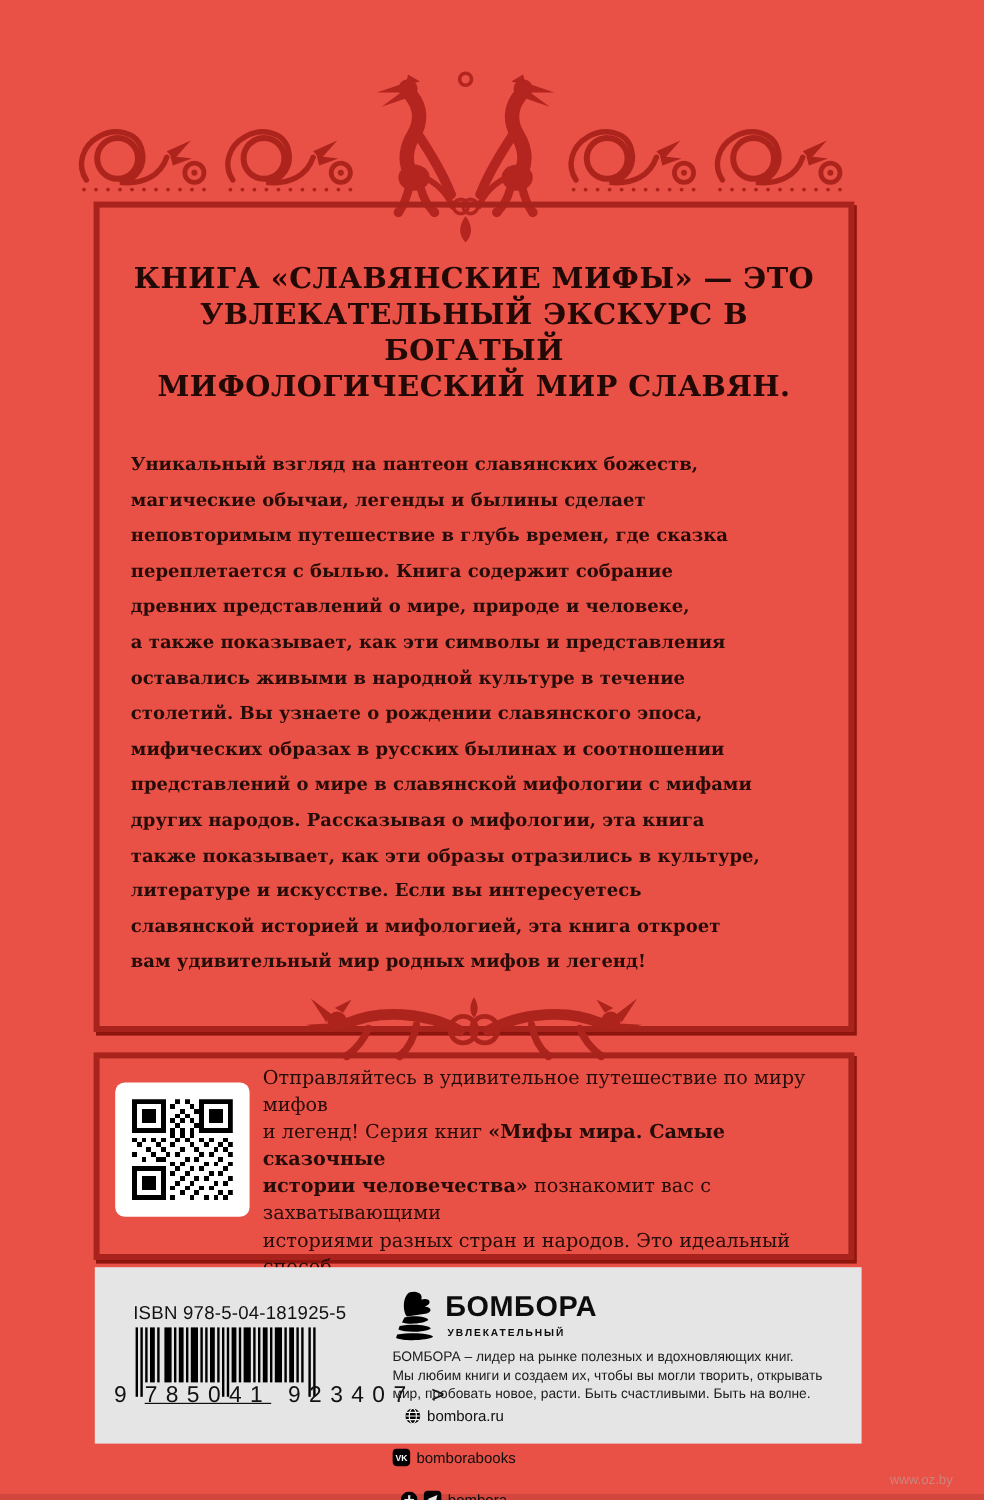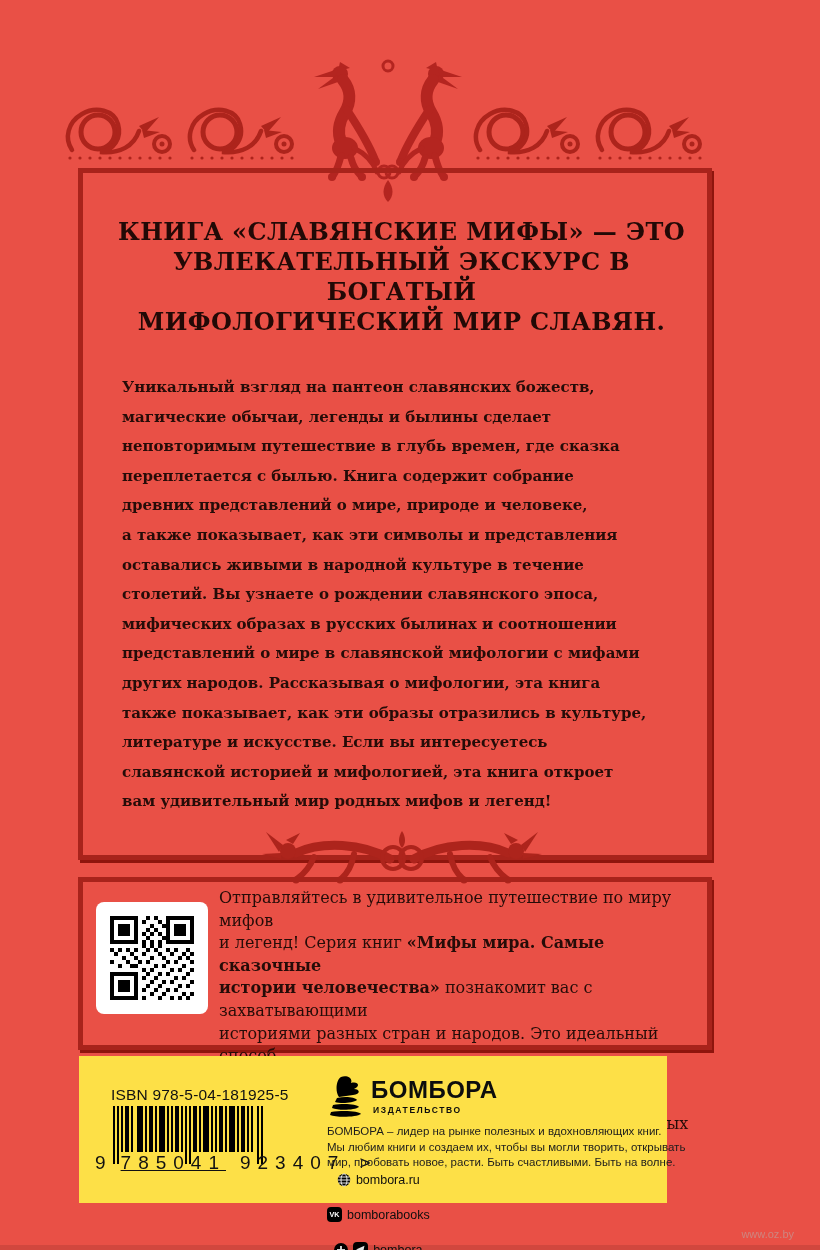--- a/index.html
+++ b/index.html
@@ -13,21 +13,21 @@
   
   .ornament-top{position:absolute; left:62px; top:56px; width:652px; height:148px;}
   .ornament-bottom{display:block; margin:10px auto 0 auto; width:300px; height:58px;}
   
   .frame{
     position:absolute; box-sizing:border-box;
     border:5px solid #a8231b;
     box-shadow:2px 3px 0 #8e150d;
     background:transparent;
   }
-  .box-annotation{left:78px; top:168px; width:634px; height:692px;padding-left:13px;}
+  .box-annotation{left:78px; top:168px; width:634px; height:692px;}
   .annotation-title{
     margin:44px 20px 0 20px; text-align:center; white-space:pre-line;
     font-weight:bold; font-size:24px; line-height:30px; letter-spacing:0.4px;
     color:#220906;
   }
   .annotation-body{
     margin:36px 26px 0 26px; text-align:left; white-space:pre-line;
     font-weight:600; font-size:15px; line-height:29.6px; color:#260c08;
   }
   
@@ -39,22 +39,22 @@
   }
   .qr-box svg{position:absolute; left:14px; top:14px;}
   .series-text{
     position:absolute; left:136px; top:5px; right:12px;
     white-space:pre-line; font-size:16px; line-height:22.6px; font-weight:500;
     color:#260c08; text-align:left;
   }
   .series-text .b{font-weight:bold;}
   
   .white-panel{
-    position:absolute; left:79px; top:1056px; width:588px; height:147px;
-    background:#fde047; font-family:"Liberation Sans", sans-serif; color:#161616;
+    position:absolute; left:79px; top:1056px; width:639px; height:147px;
+    background:#e5e5e5; font-family:"Liberation Sans", sans-serif; color:#161616;
   }
   .isbn-text{position:absolute; left:32px; top:30px; font-size:15.5px; letter-spacing:0.2px; color:#111;}
   .barcode{position:absolute; left:30px; top:50px;}
   .barcode-digits{
     position:absolute; left:16px; top:96px; width:200px;
     font-size:19px; color:#111; letter-spacing:1px;
     display:flex; gap:14px; justify-content:flex-start; align-items:baseline;
   }
   .brand-block{position:absolute; left:248px; top:18px;}
   .brand-icon{position:absolute; left:0; top:2px;}
@@ -271,21 +271,21 @@
     <div class="brand-block">
       <svg class="brand-icon" width="38" height="44" viewBox="0 0 38 44" xmlns="http://www.w3.org/2000/svg">
         <g fill="#000">
           <path d="M14,1 C20,-1 26,2 24,7 C31,5 34,10 27,13 C33,13 34,18 26,19 L12,21 C8,16 9,4 14,1 Z"></path>
           <path d="M10,22 C18,20 28,21 30,24 C26,27 14,28 8,26 Z"></path>
           <path d="M6,29 C16,27 30,28 32,31 C28,34 12,35 5,32 Z"></path>
           <path d="M4,36 C16,34 32,35 34,38 C30,41 10,42 3,39 Z"></path>
         </g>
       </svg>
       <div class="brand-name">БОМБОРА</div>
-      <div class="brand-sub">ИЗДАТЕЛЬСТВО</div>
+      <div class="brand-sub">УВЛЕКАТЕЛЬНЫЙ</div>
     </div>
 
     <div class="publisher-desc">БОМБОРА – лидер на рынке полезных и вдохновляющих книг.
 Мы любим книги и создаем их, чтобы вы могли творить, открывать
 мир, пробовать новое, расти. Быть счастливыми. Быть на волне.</div>
 
     <div class="social-row">
       <div class="social-item">
         <svg width="14" height="14" viewBox="0 0 14 14">
           <circle cx="7" cy="7" r="6.2" fill="#000"></circle>

